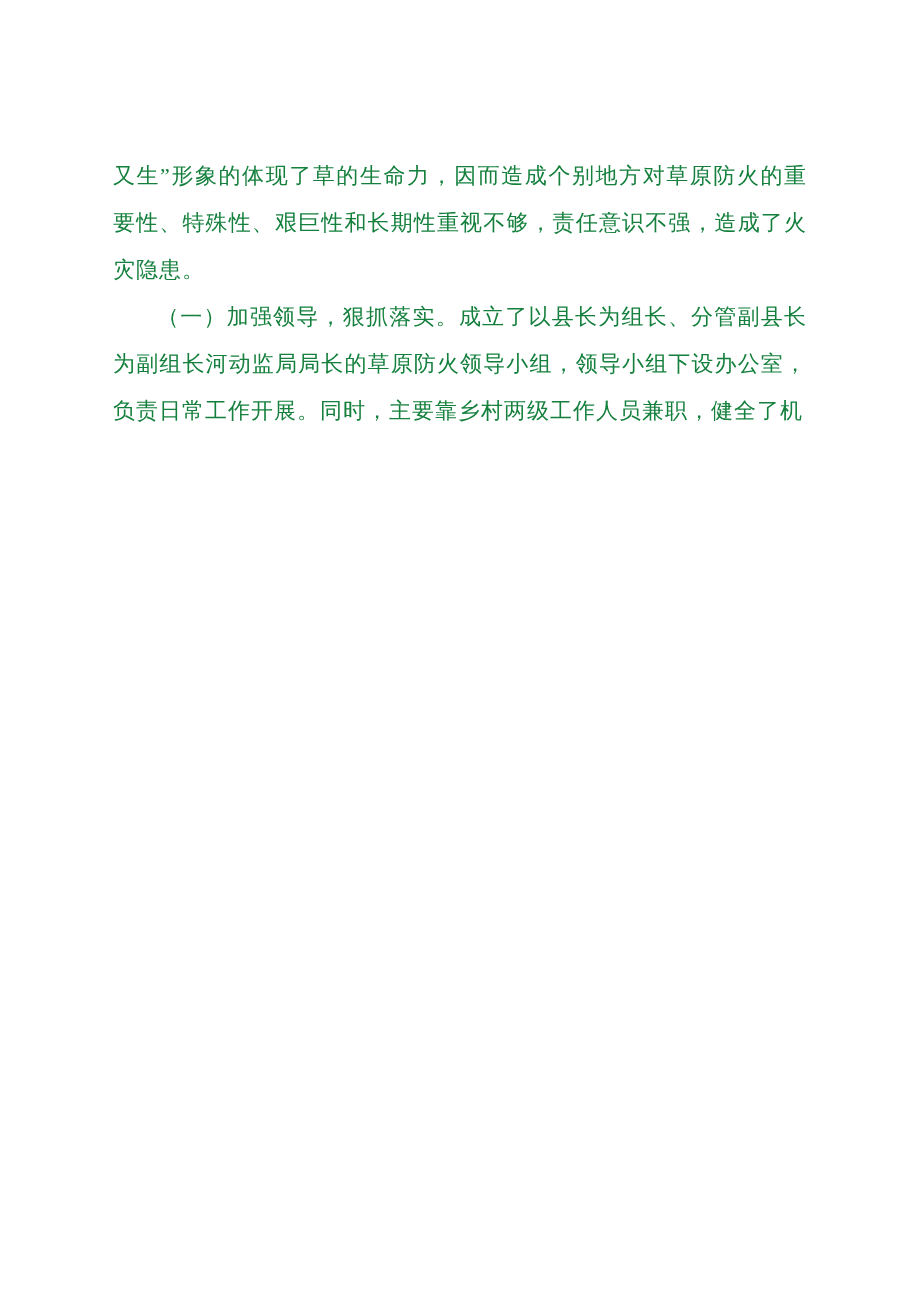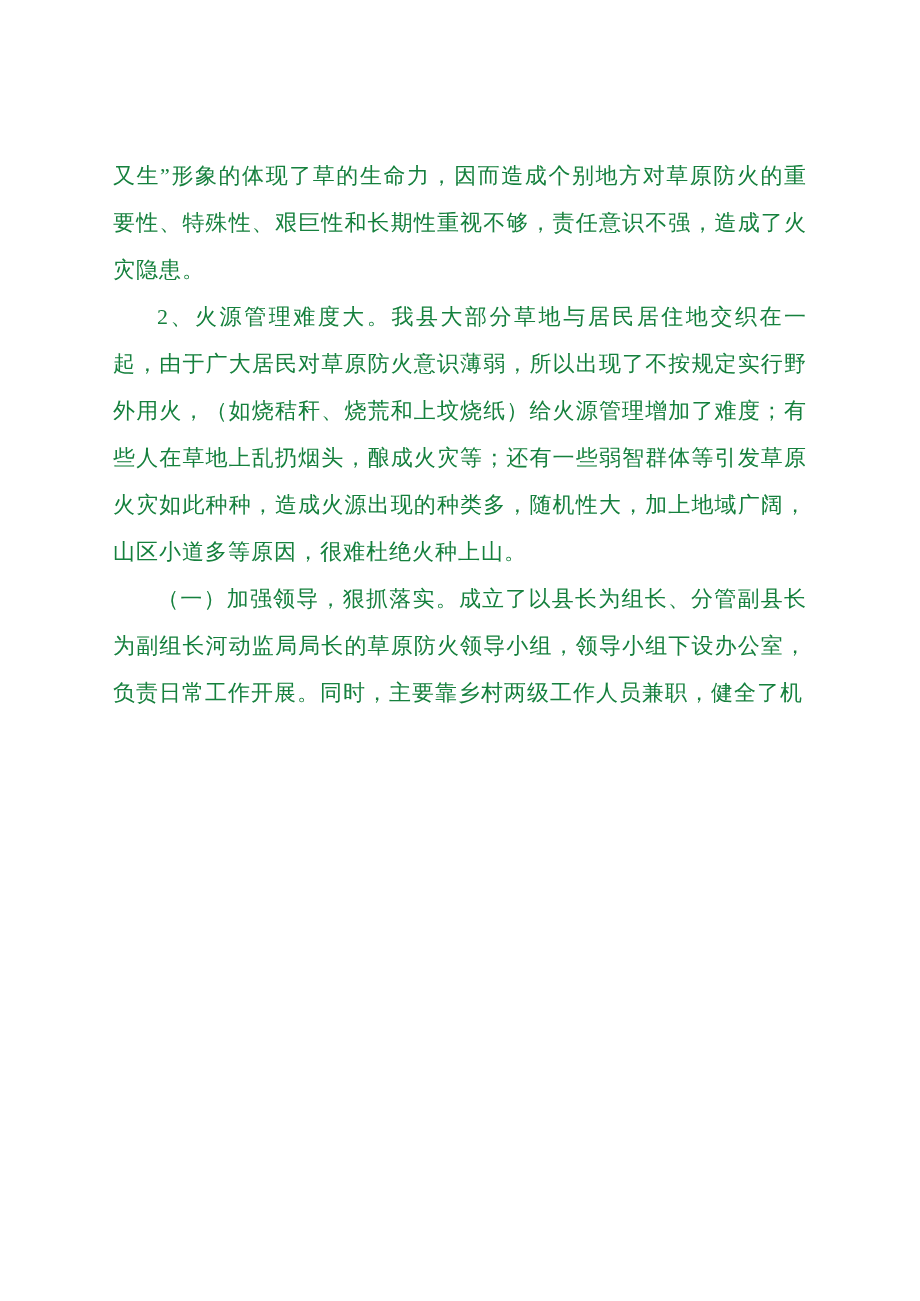--- a/index.html
+++ b/index.html
@@ -37,16 +37,15 @@
   .para.indent {
     text-indent: 2em;
   }
 </style>
 </head>
 <body>
 
 <div class="page">
   <div class="content">
     <p class="para">又生”形象的体现了草的生命力，因而造成个别地方对草原防火的重要性、特殊性、艰巨性和长期性重视不够，责任意识不强，造成了火灾隐患。</p>
-    <p class="para indent">2、火源管理难度大。我县大部分草地与居民居住地交织在一起，由于广大居民对草原防火意识薄弱，所以出现了不按规定实行野外用火，（如烧秸秆、烧荒和上坟烧纸）给火源管理增加了难度；有些人在草地上乱扔烟头，酿成火灾等；还有一些弱智群体等引发草原火灾如此种种，造成火源出现的种类多，随机性大，加上地域广阔，山区小道多等原因，很难杜绝火种上山。</p>
     <p class="para indent">（一）加强领导，狠抓落实。成立了以县长为组长、分管副县长为副组长河动监局局长的草原防火领导小组，领导小组下设办公室，负责日常工作开展。同时，主要靠乡村两级工作人员兼职，健全了机</p>
   </div>
 </div>
 
 </body></html>

